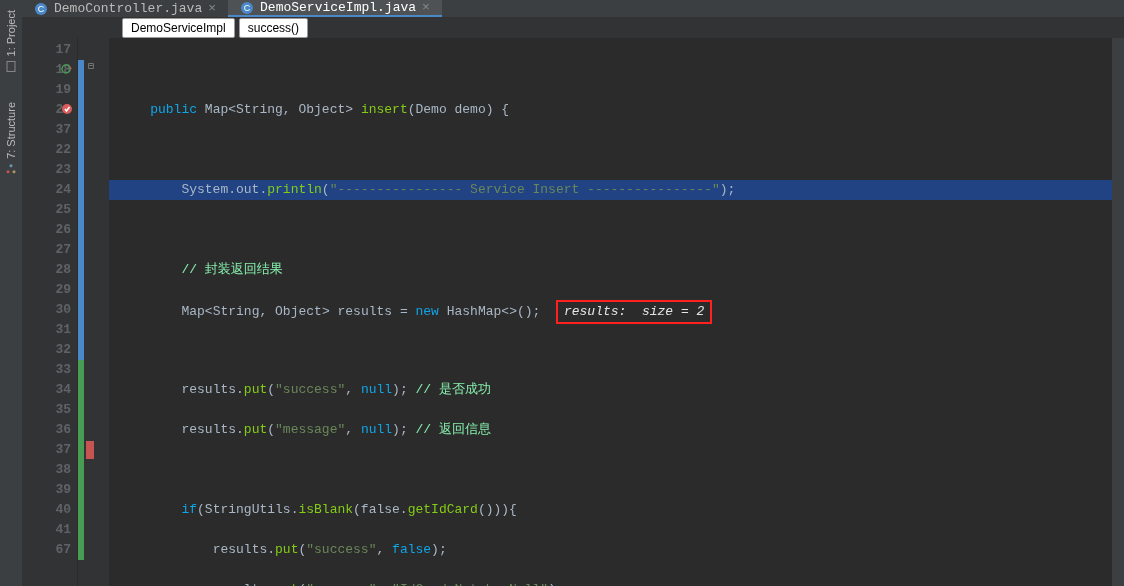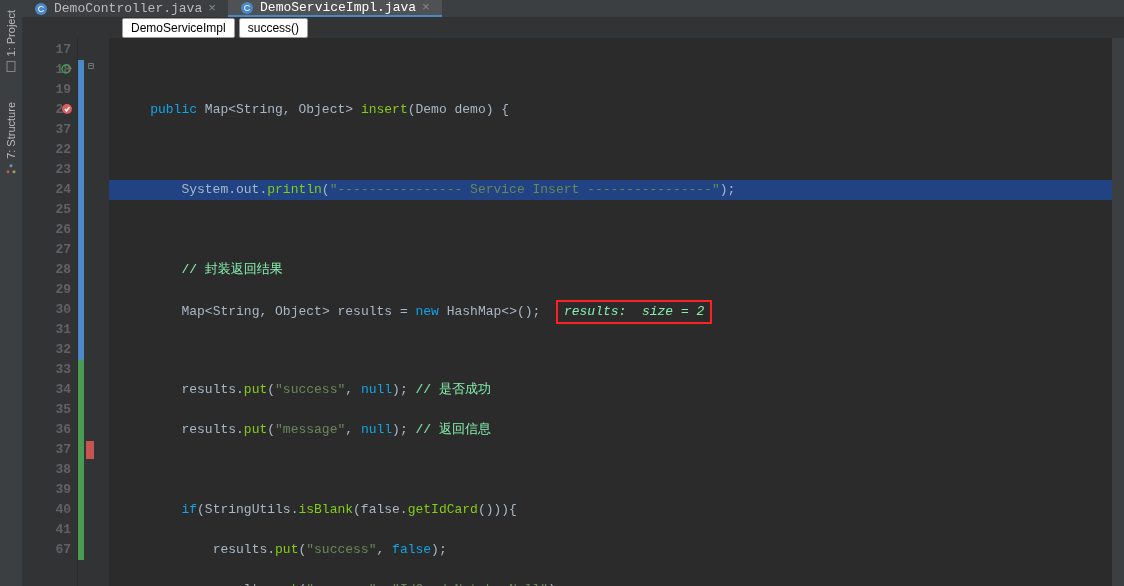--- a/index.html
+++ b/index.html
@@ -24,21 +24,21 @@
 .markers { width:32px; background:#313335; border-left:1px solid #2b2b2b; position:relative; }
 .mstrip { position:absolute; left:0; width:6px; }
 .code-area { flex:1; position:relative; background:#2b2b2b; font-size:13px; line-height:20px; white-space:pre; padding-top:2px;}
 .line { height:20px; padding-left:10px; position:relative; }
 .line.hl-blue { background:#214283; }
 
 .kw { color:#0ea5e9; }
 .str { color:#6a8759; }
 .cmt-zh { color:#86efac; }
 .fn { color:#84cc16; }
-.inlay { color:#86efac; font-style:italic; }
+.inlay { color:#e5e5e5; font-style:italic; }
 .redbox { border:2px solid #ff2020; padding:0 6px; display:inline-block;}
 .scrollbar-track{ position:absolute; right:0; top:0; width:12px; height:100%; background:#3c3f41;}
 </style>
 </head>
 <body>
 
 <div class="root">
   <div class="sidebar-left">
     <div class="sidebar-tab">
       <svg width="12" height="12" viewBox="0 0 12 12">

